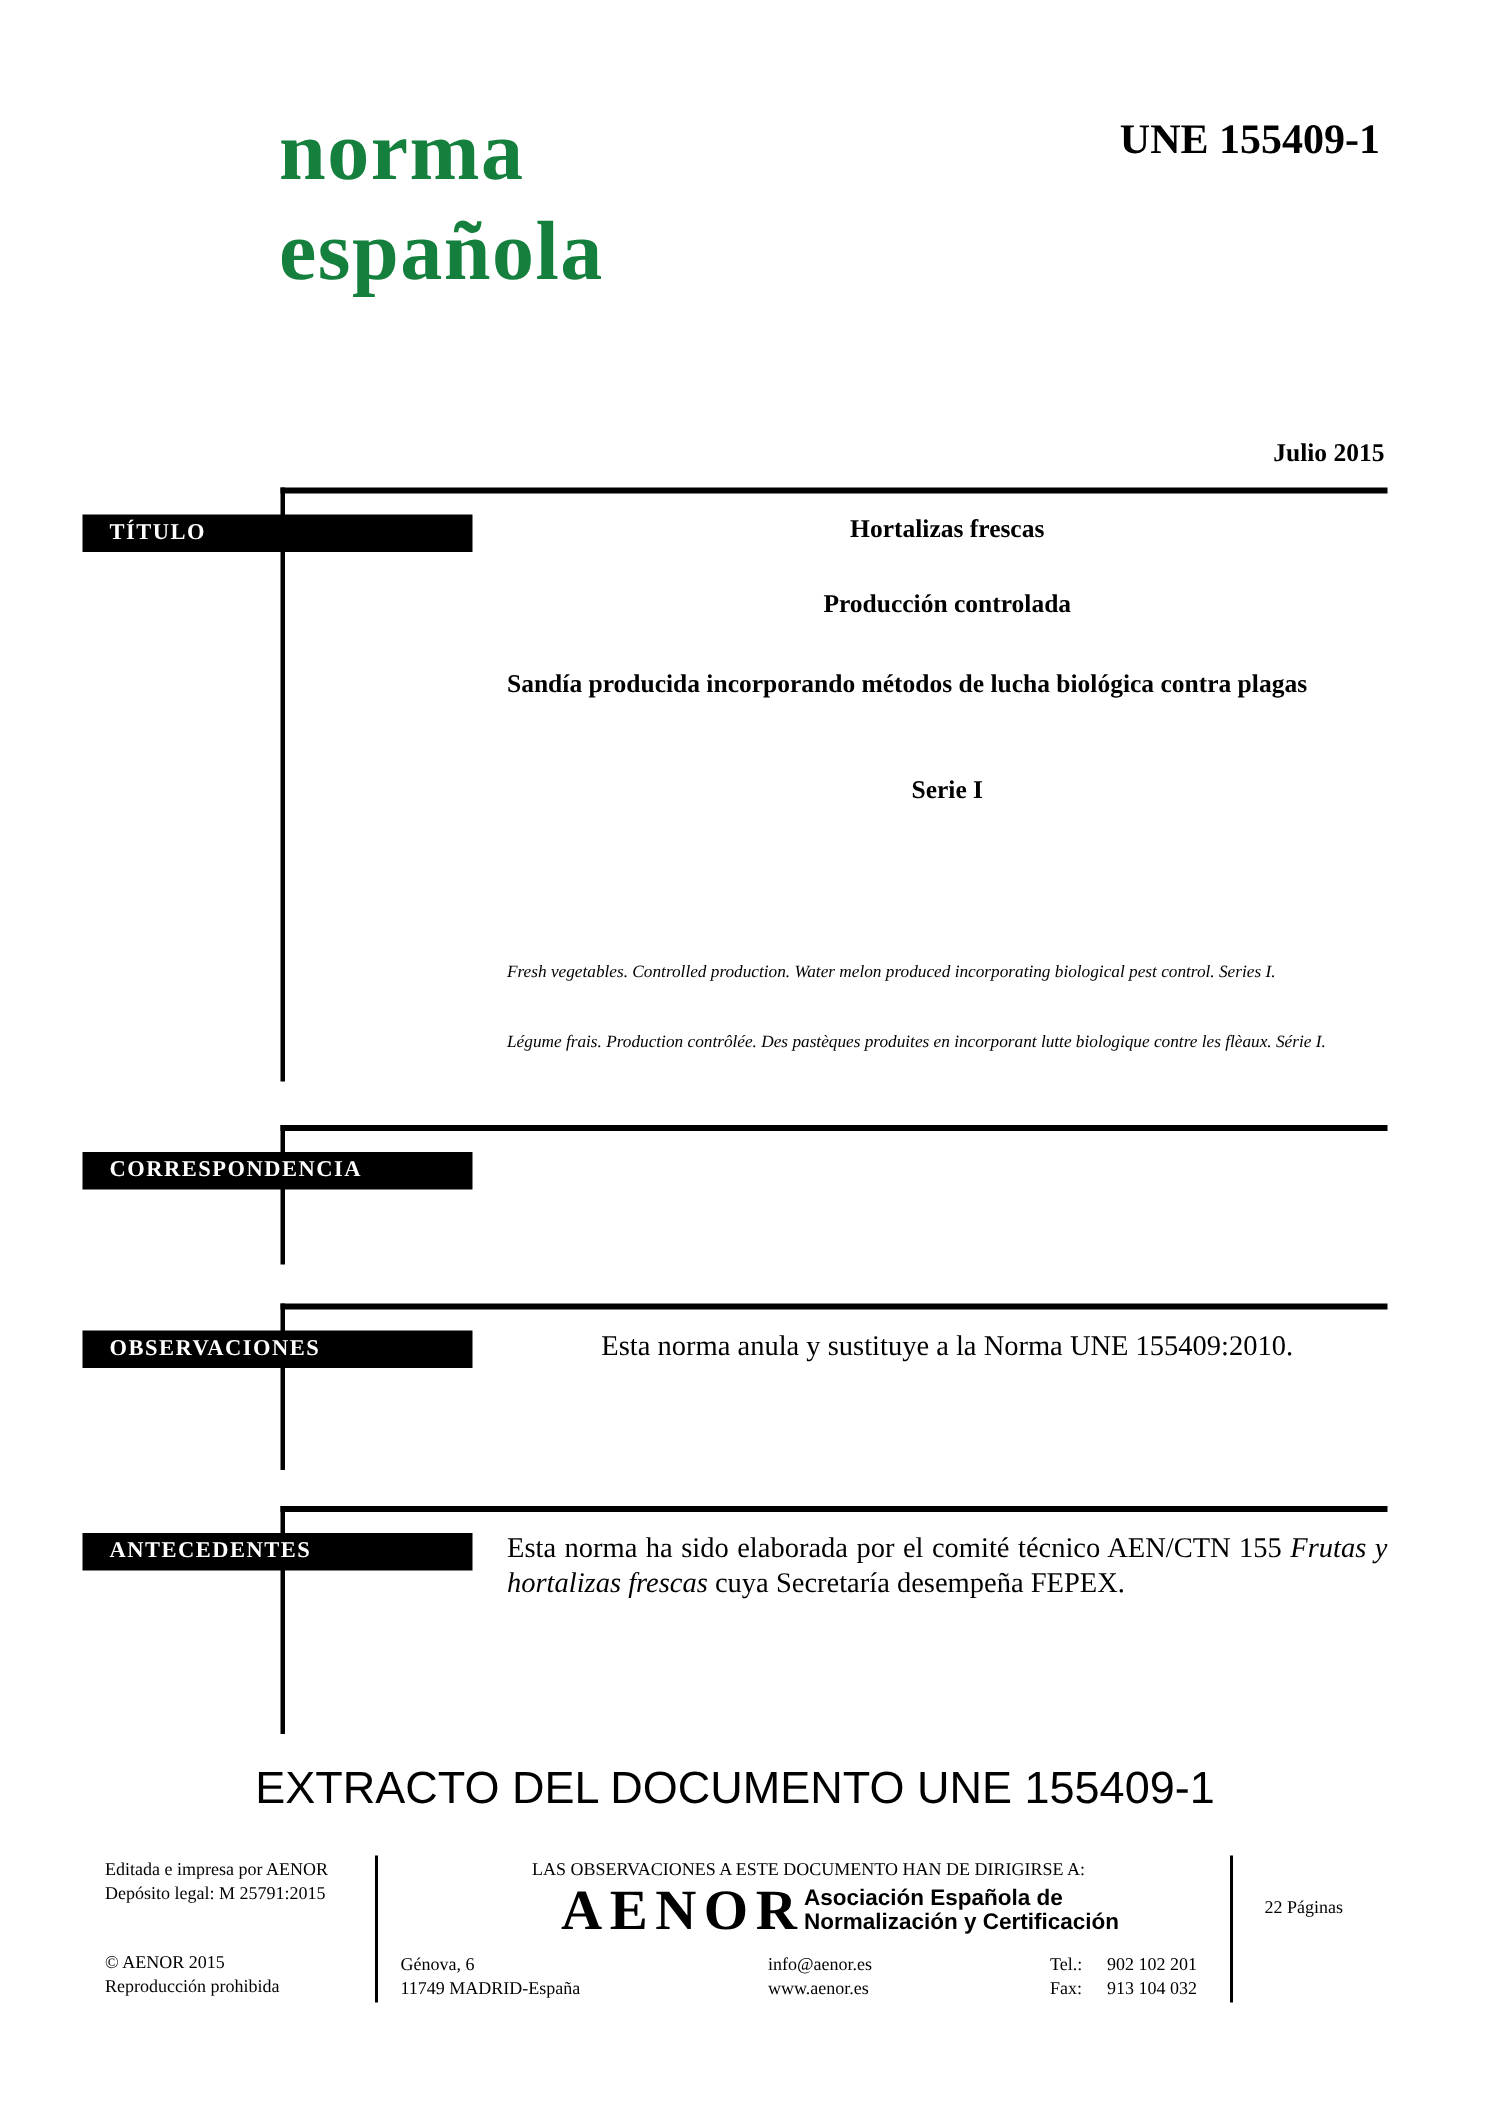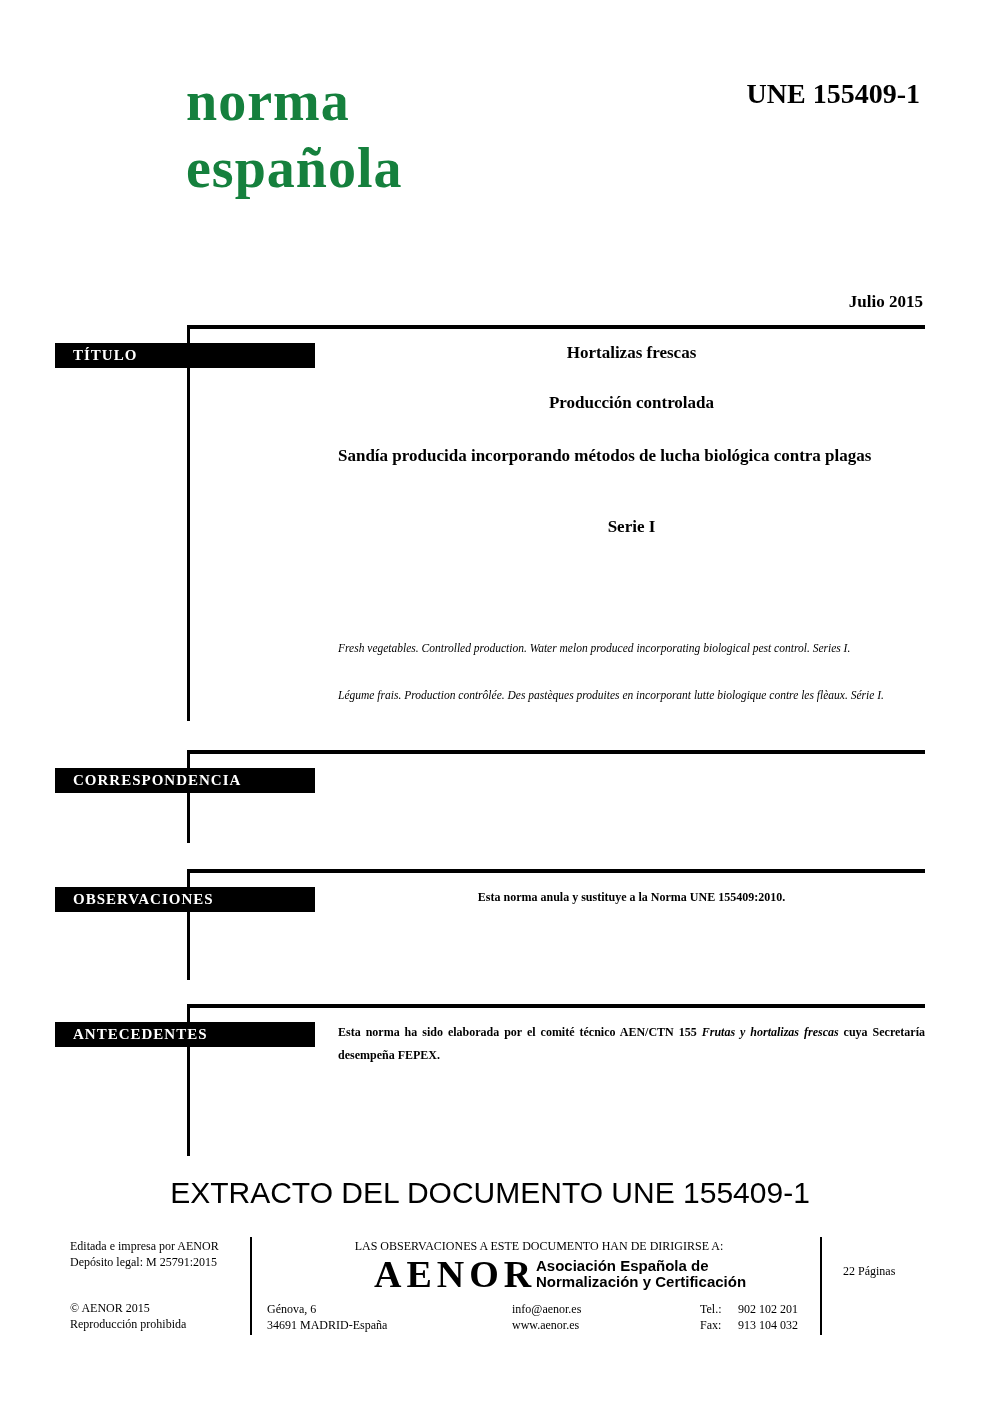--- a/index.html
+++ b/index.html
@@ -17,21 +17,21 @@
   .vline{position:absolute;left:187px;width:3px;background:#000;}
   
   .bar{position:absolute;left:55px;width:260px;height:25px;background:#000;color:#fff;
        display:flex;align-items:center;padding-left:18px;box-sizing:border-box;
        font-size:15px;font-weight:bold;letter-spacing:1px;}
   
   .content{position:absolute;left:338px;width:587px;text-align:center;}
   .title-line{font-size:17px;font-weight:bold;}
   .just{text-align:justify;}
   .lang{font-size:11.5px;font-style:italic;line-height:15px;text-align:justify;}
-  .body-text{font-size:12px;line-height:23px;font-weight:bold;}
+  .body-text{font-size:19px;line-height:23px;}
   
   .extract{position:absolute;left:55px;top:1176px;width:870px;text-align:center;
            font-family:"Liberation Sans", sans-serif;font-size:30px;color:#000000;}
   
   .ft{font-size:12px;line-height:16px;}
   .ft-div{position:absolute;top:1237px;width:2px;height:98px;background:#000;}
   .notice{position:absolute;left:260px;top:1239px;width:558px;text-align:center;font-size:12px;}
   .aenor-logo{position:absolute;left:374px;top:1252px;font-size:38px;font-weight:bold;
               letter-spacing:5px;}
   .org{position:absolute;left:536px;top:1258px;font-family:"Liberation Sans", sans-serif;
@@ -98,21 +98,21 @@
 
   <div class="notice">LAS OBSERVACIONES A ESTE DOCUMENTO HAN DE DIRIGIRSE A:</div>
   <div class="aenor-logo">AENOR</div>
   <div class="org">
     <div>Asociación Española de</div>
     <div>Normalización y Certificación</div>
   </div>
 
   <div class="ft" style="position:absolute;left:267px;top:1301px">
     <div>Génova, 6</div>
-    <div>34691 MADRID-España</div>
+    <div>11749 MADRID-España</div>
   </div>
   <div class="ft" style="position:absolute;left:512px;top:1301px">
     <div>info@aenor.es</div>
     <div>www.aenor.es</div>
   </div>
   <div class="ft" style="position:absolute;left:700px;top:1301px">
     <div class="telfax-row"><span class="lbl">Tel.:</span><span>902 102 201</span></div>
     <div class="telfax-row"><span class="lbl">Fax:</span><span>913 104 032</span></div>
   </div>
   <div class="ft" style="position:absolute;left:843px;top:1263px">22 Páginas</div>

